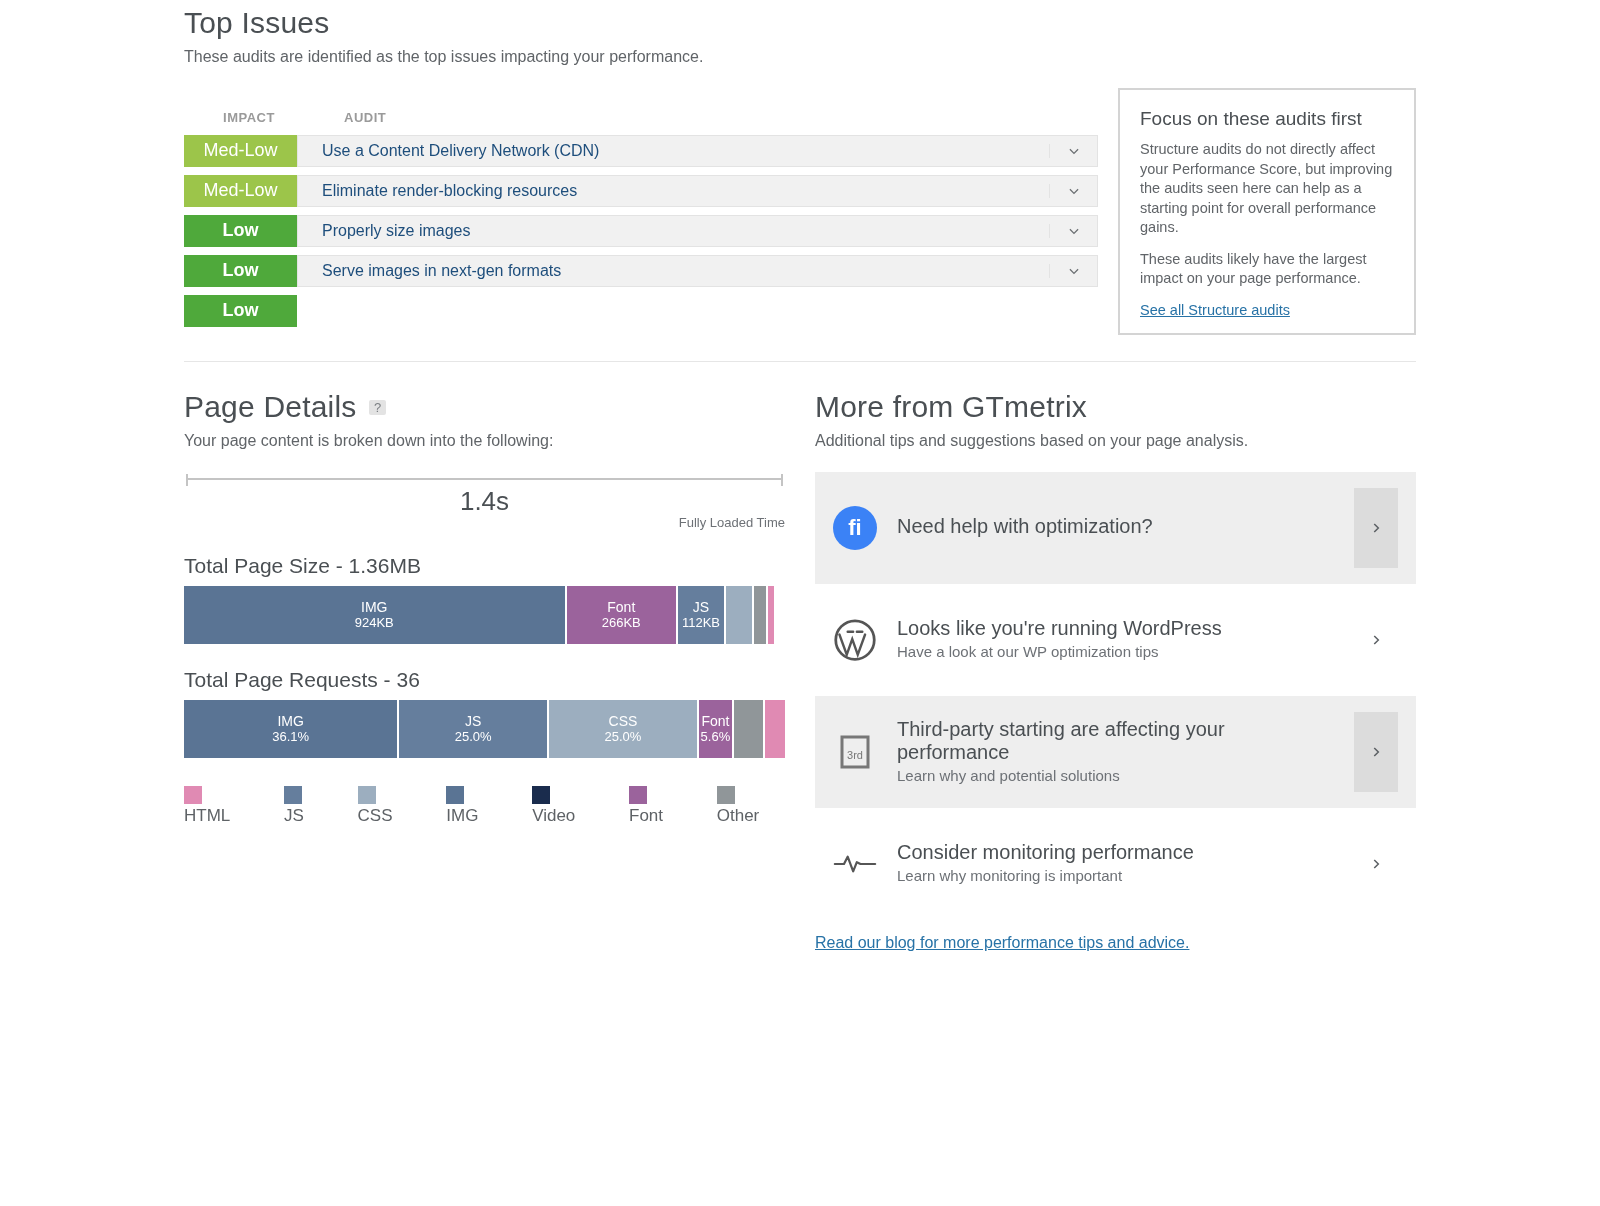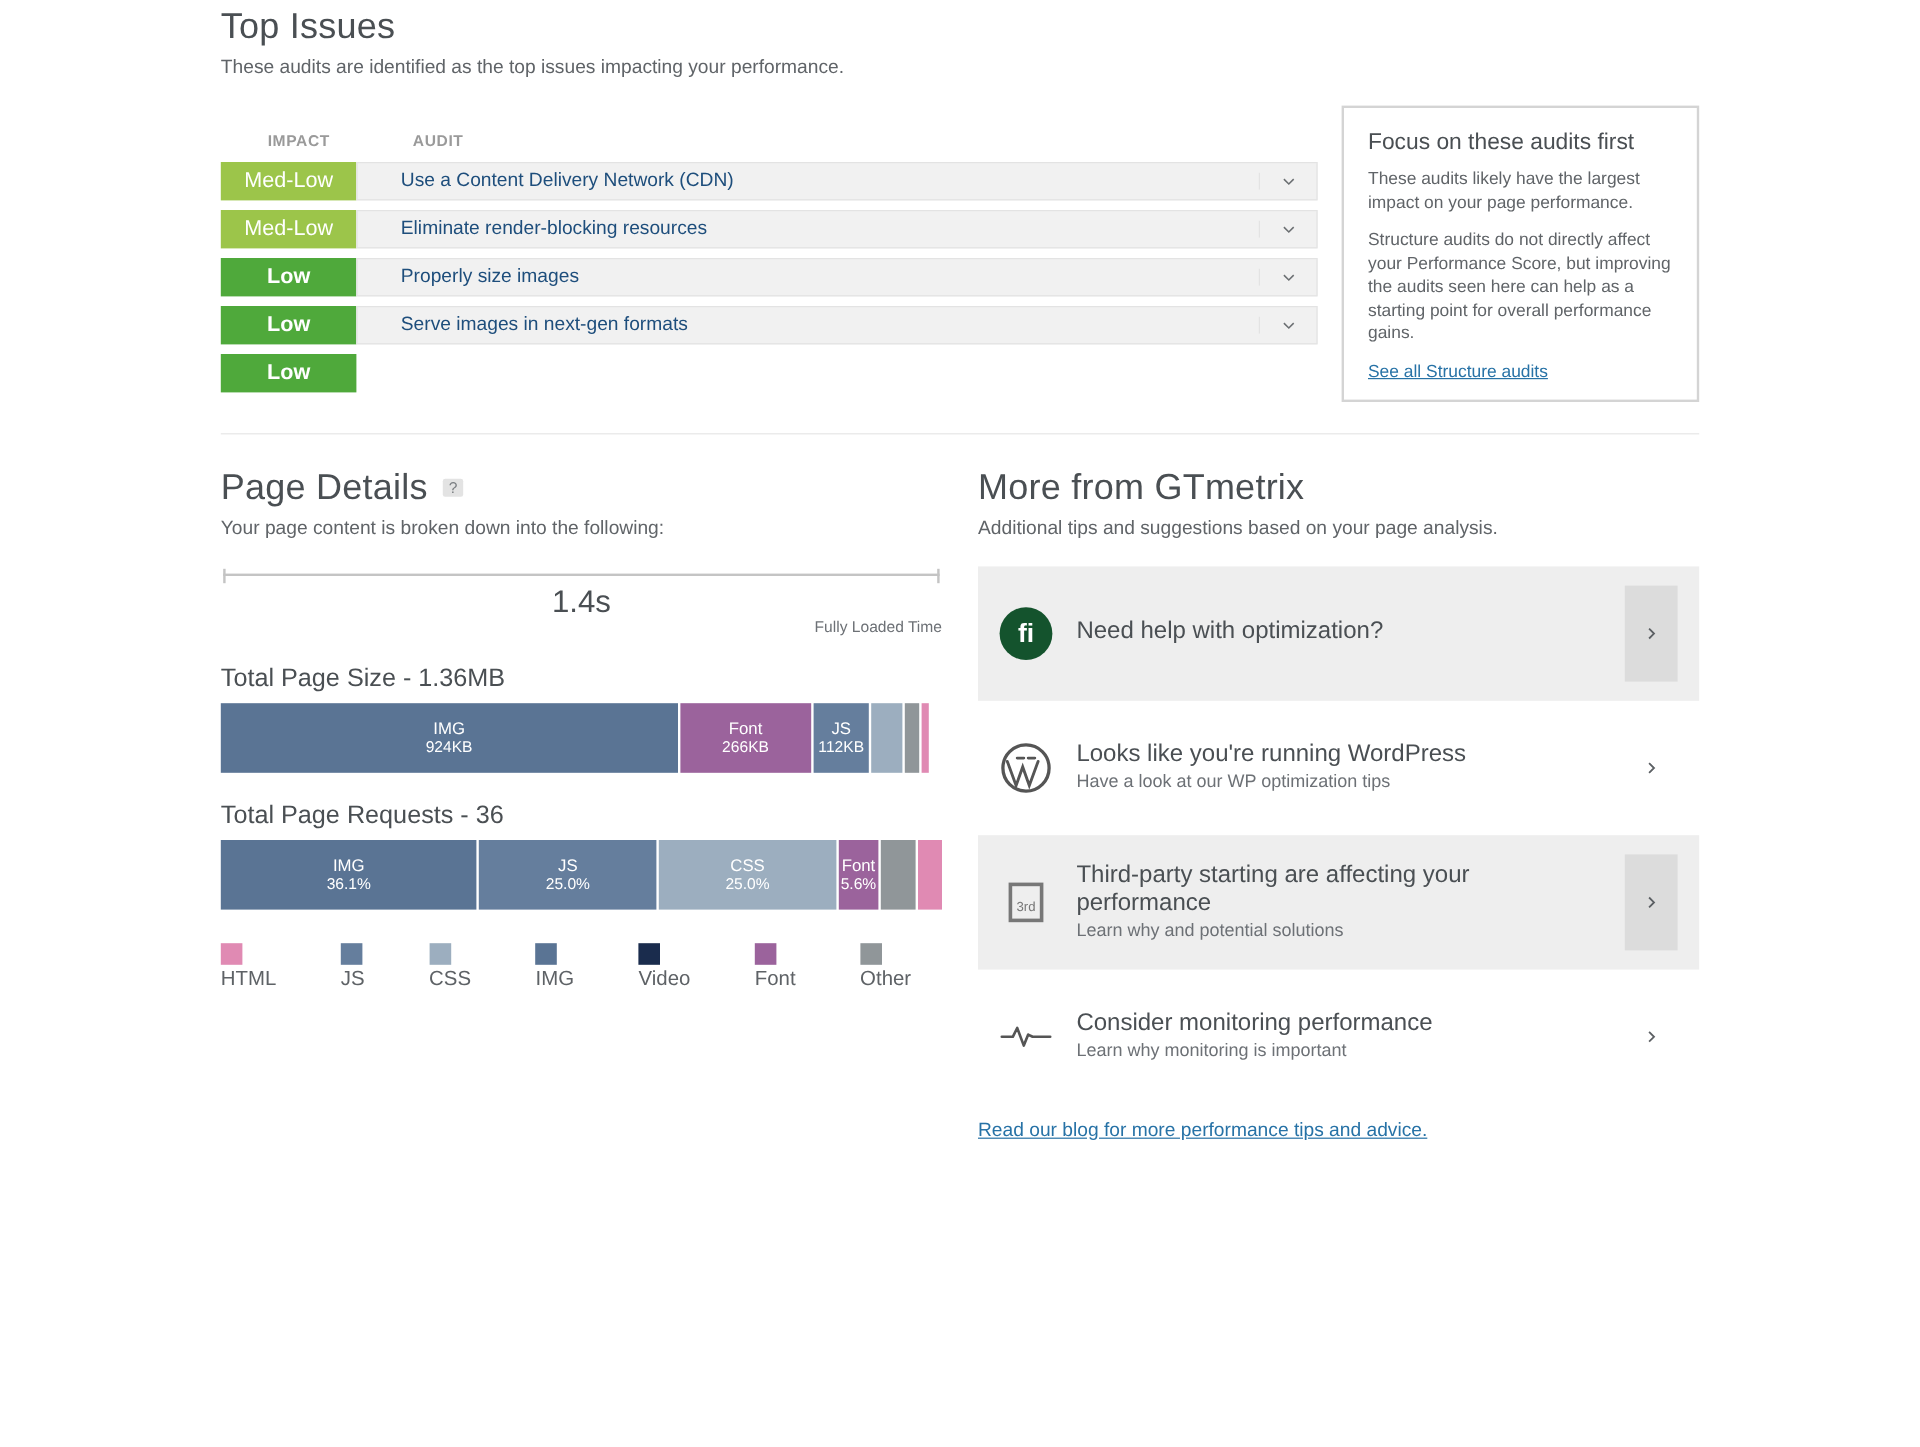--- a/index.html
+++ b/index.html
@@ -82,21 +82,21 @@
     display: flex;
     align-items: center;
     justify-content: space-between;
     background: var(--row-grey);
     border: 1px solid #e3e3e3;
   }
   .audit-label {
     color: #1e4e7c;
     font-weight: 500;
     font-size: 16px;
-    padding-left: 36px;
+    padding-left: 24px;
   }
   .audit-chev {
     width: 48px;
     display: flex; align-items: center; justify-content: center;
     border-left: 1px solid #e3e3e3;
   }
   .audit-chev svg { width: 14px; height: 14px; fill: none; stroke: #6b6f72; stroke-width: 2.2; }
 
   
   .focus-card {
@@ -298,22 +298,22 @@
       </div>
     </div>
     <div class="audit-row">
       <div class="impact-pill impact-low">Low</div>
     </div>
         </div>
     </div>
 
     <aside class="focus-card">
       <h3>Focus on these audits first</h3>
+      <p>Structure audits do not directly affect your Performance Score, but improving the audits seen here can help as a starting point for overall performance gains.</p>
       <p>These audits likely have the largest impact on your page performance.</p>
-      <p>Structure audits do not directly affect your Performance Score, but improving the audits seen here can help as a starting point for overall performance gains.</p>
       <a href="#">See all Structure audits</a>
     </aside>
   </div>
 
   <hr class="rule">
 
   <div class="lower">
 
     <div class="left">
       <h2 class="section-title">
@@ -392,21 +392,21 @@
      </span>
         </div>
     </div>
 
     <div class="right">
       <h2 class="section-title">More from GTmetrix</h2>
       <p class="section-sub">Additional tips and suggestions based on your page analysis.</p>
 
       <div id="tips">
     <div class="tip alt">
-      <div class="tip-icon ic-circle" style="background:#14532d;color:#fff;font-weight:700;font-size:22px;">fi</div>
+      <div class="tip-icon ic-circle" style="background:#3b82f6;color:#fff;font-weight:700;font-size:22px;">fi</div>
       <div class="tip-body">
         <h4>Need help with optimization?</h4>
       </div>
       <div class="tip-chev">
               <svg viewBox="0 0 24 24">
                 <polyline points="9 5 16 12 9 19"></polyline>
               </svg>
             </div>
     </div>
     <div class="tip ">

